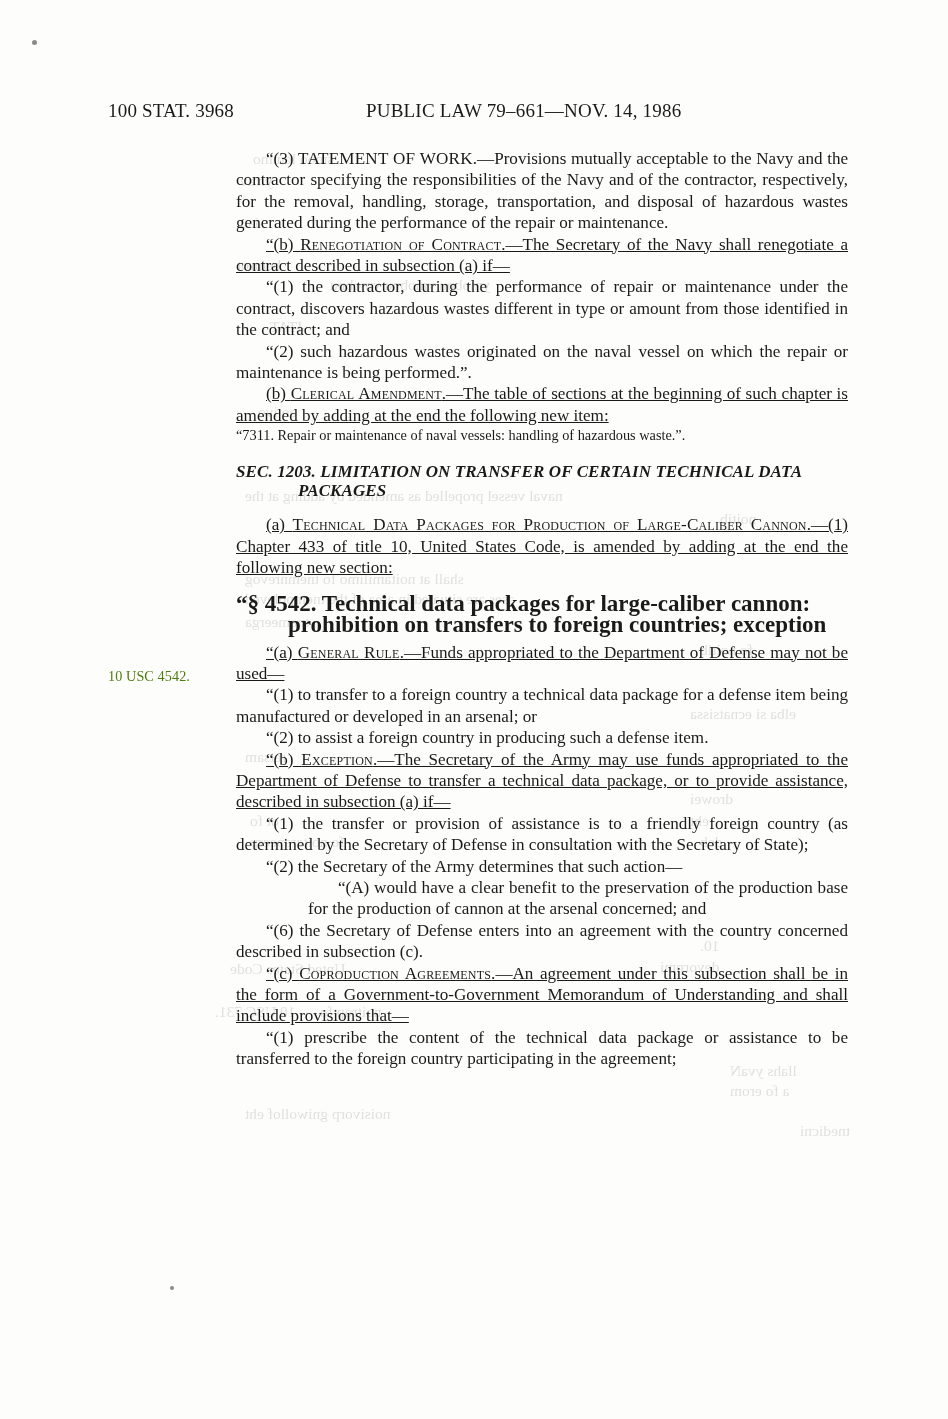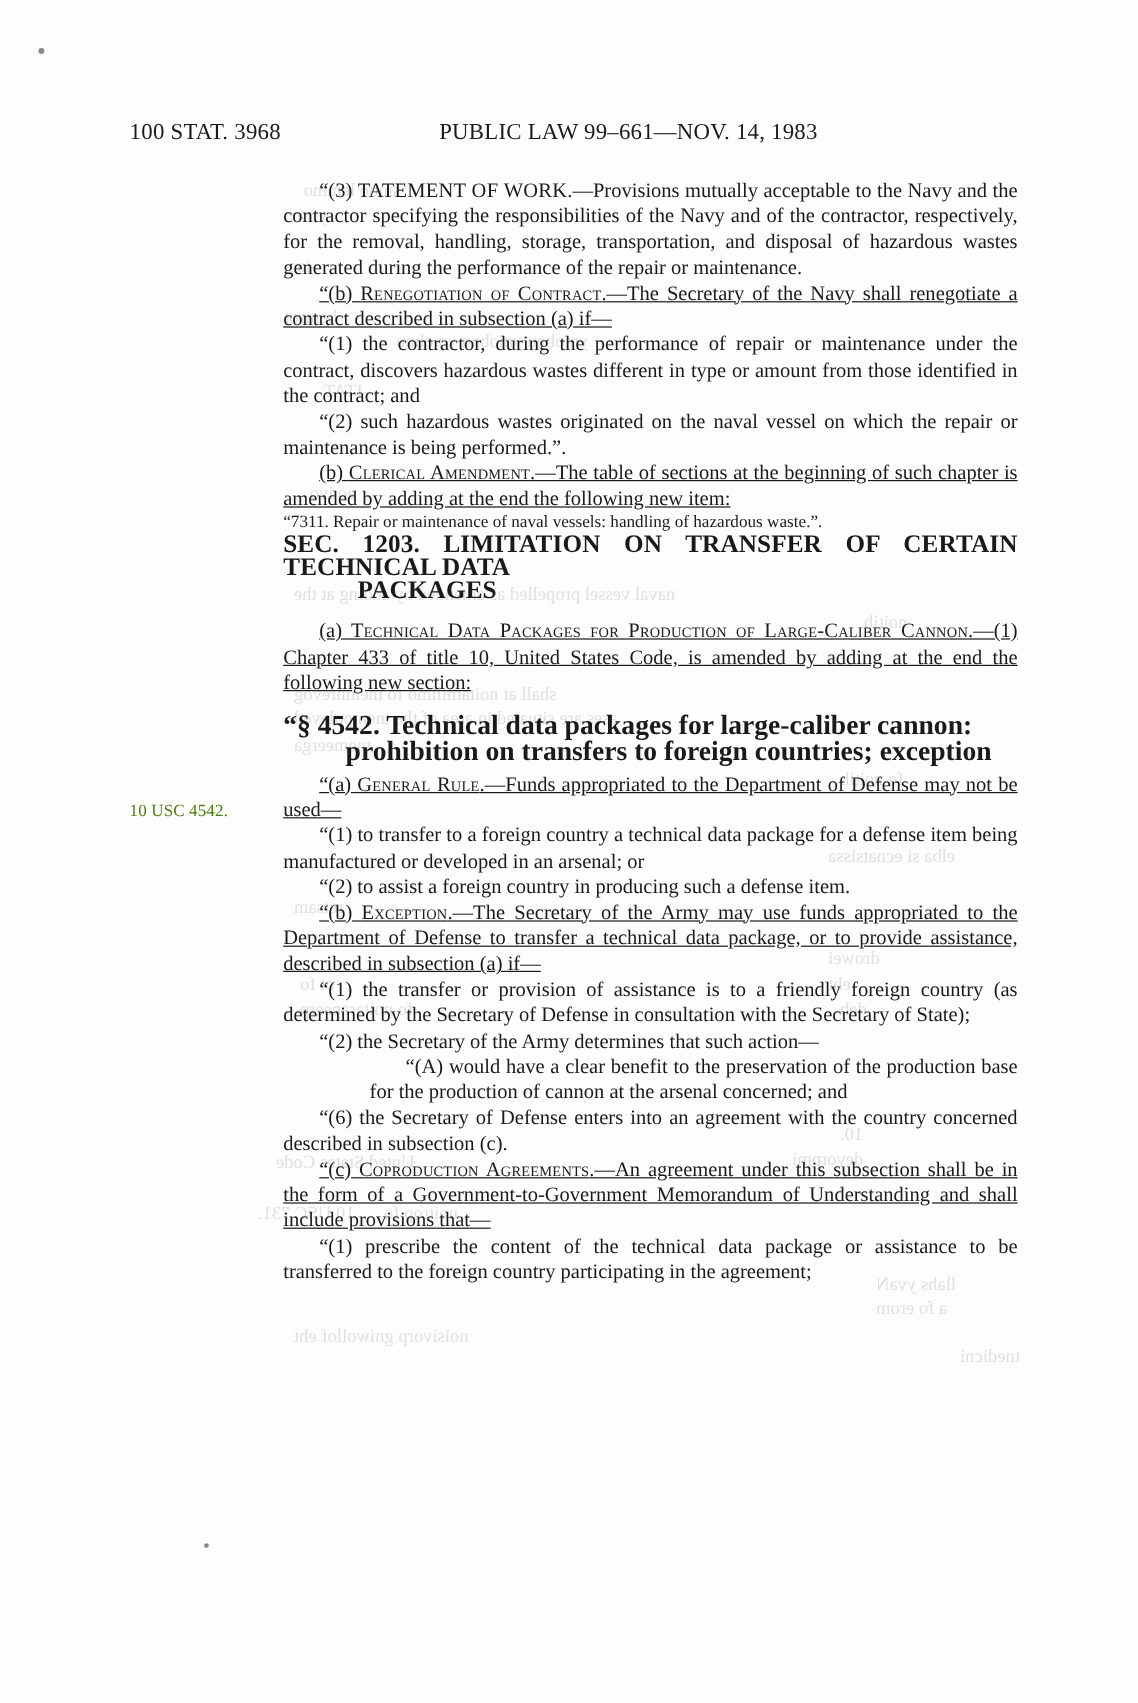--- a/index.html
+++ b/index.html
@@ -79,25 +79,27 @@
     letter-spacing: .2px;
   }
   .quoteblk {
     font-size: 14.3px;
     line-height: 18px;
     margin-top: 16px;
     margin-bottom: 16px;
     text-align: left;
   }
   .sec-head {
+    margin-top: 18px;
     margin-bottom: 14px;
     font-weight: bold;
-    font-size: 21px;
+    font-size: 17px;
     line-height: 19px;
     letter-spacing: .1px;
+    font-style: italic;
   }
   .sec-head .l1 { display: block; }
   .sec-head .l2 { display: block; margin-left: 62px; }
   .newsec {
     font-weight: bold;
     font-size: 23px;
     line-height: 21.5px;
     margin-top: 14px;
     margin-bottom: 6px;
   }
@@ -146,21 +148,21 @@
   <div class="bleed" style="left:730px; top:1062px;">llahs yvaN</div>
   <div class="bleed" style="left:730px; top:1082px;">a fo erom</div>
   <div class="bleed" style="left:245px; top:1105px;">noisivorp gniwollof eht</div>
   <div class="bleed" style="left:800px; top:1122px;">tnedicni</div>
 
   <div class="speck" style="left:32px; top:40px; width:5px; height:5px;"></div>
   <div class="speck" style="left:170px; top:1286px; width:4px; height:4px;"></div>
 
   <div class="header">
     <div class="stat">100 STAT. 3968</div>
-    <div class="law">PUBLIC LAW 99–661—NOV. 14, 1983</div>
+    <div class="law">PUBLIC LAW 79–661—NOV. 14, 1986</div>
   </div>
 
   <div class="sidenote">10 USC 4542.</div>
 
   <div class="body-col">
 
     <p class="ind-hang">“(3) <span class="sc">TATEMENT OF WORK</span>.—Provisions mutually acceptable to the Navy and the contractor specifying the responsibilities of the Navy and of the contractor, respectively, for the removal, handling, storage, transportation, and disposal of hazardous wastes generated during the performance of the repair or maintenance.</p>
 
     <p class="ind-1"><span>“(b) </span><span class="sc">Renegotiation of Contract</span><span>.—The Secretary of the Navy shall renegotiate a contract described in subsection (a) if—</span></p>
 

